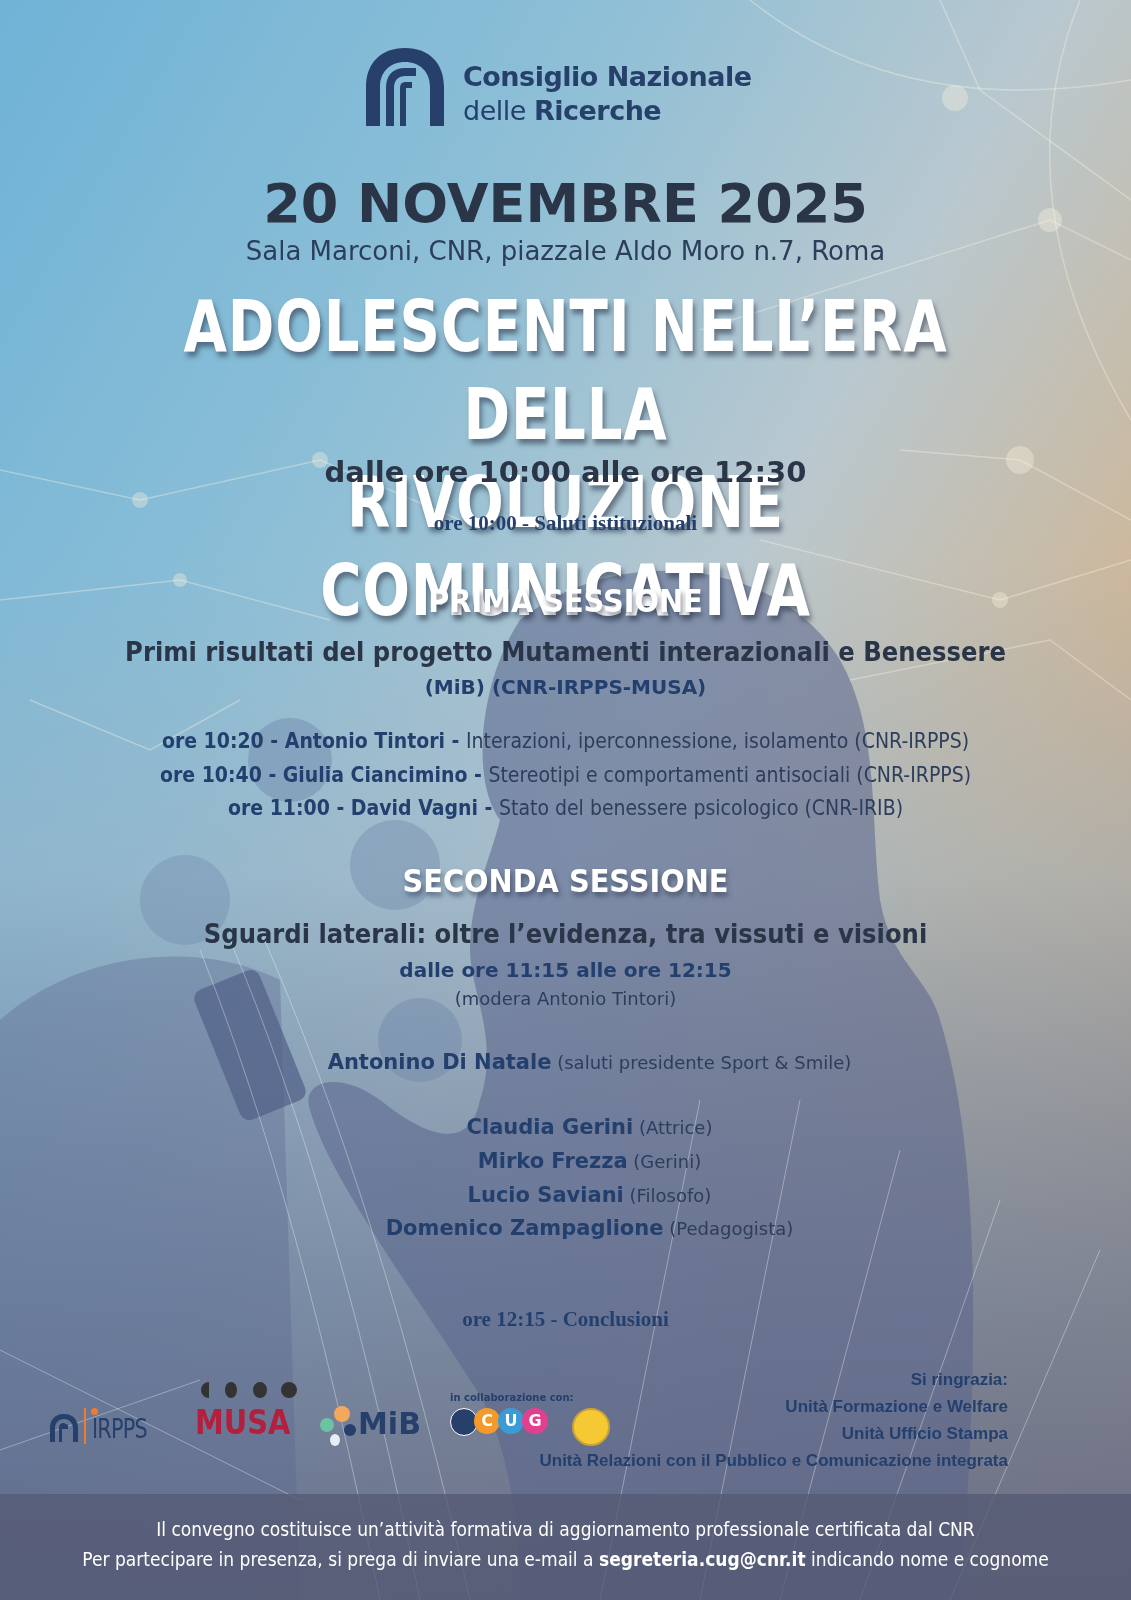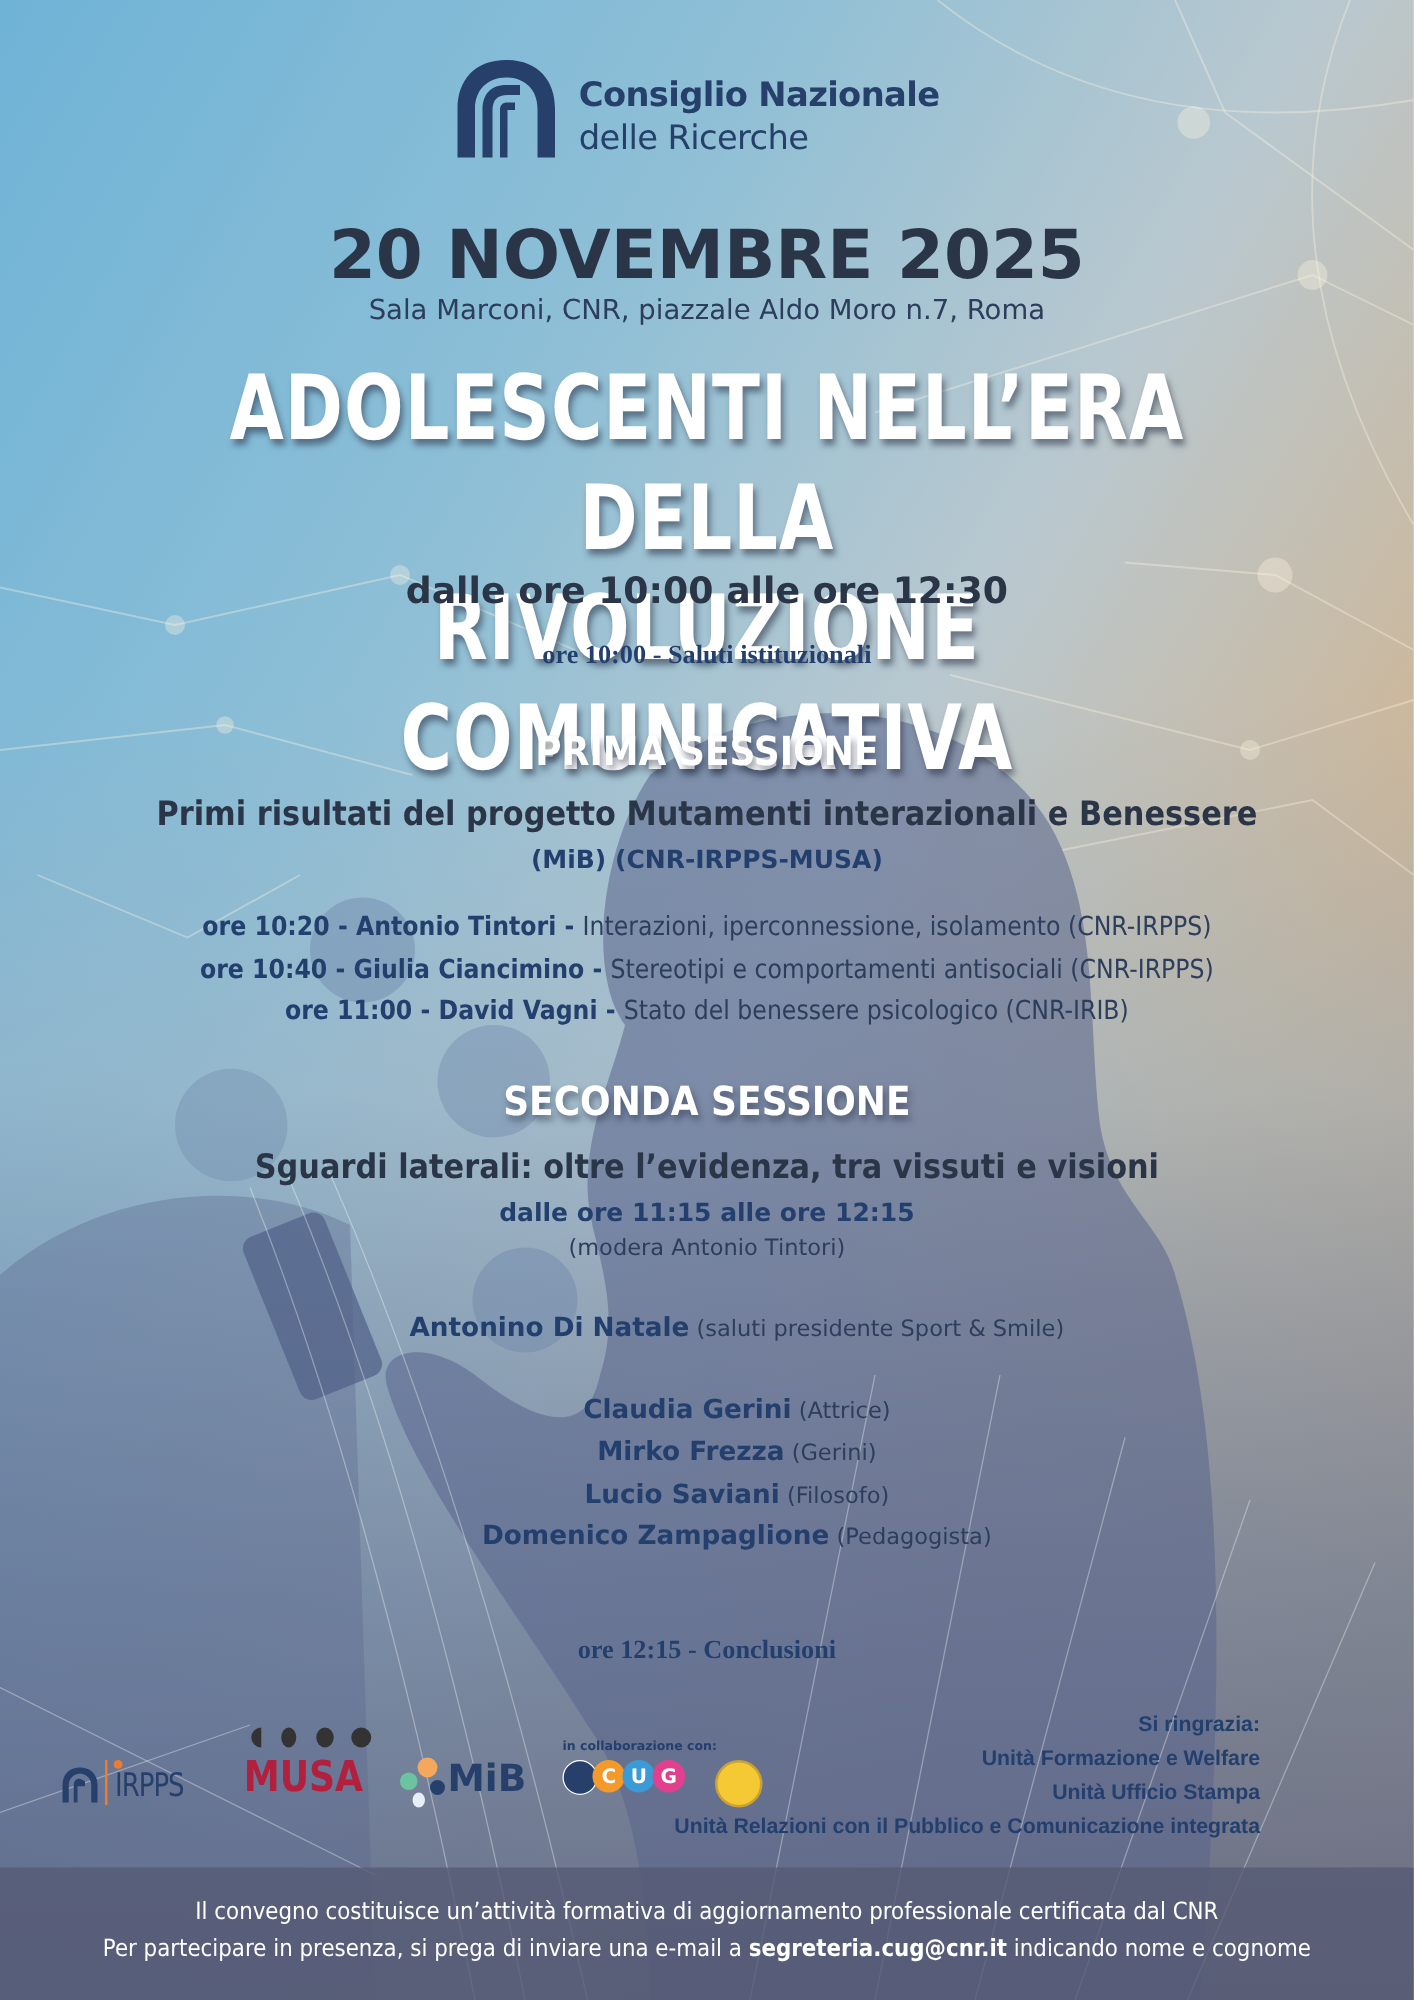--- a/index.html
+++ b/index.html
@@ -15,24 +15,24 @@
     background: linear-gradient(180deg, rgba(160,190,210,0) 0%, rgba(150,175,195,0.5) 30%, rgba(110,130,160,0.7) 70%, rgba(95,105,135,0.8) 100%);
   }
   svg.deco { position: absolute; left: 0; top: 0; }
   .layer { position: absolute; left: 0; top: 0; width: 1080px; height: 1600px; }
   .center { position: absolute; left: 0; width: 1131px; text-align: center; }
 
   .logo { position: absolute; left: 360px; top: 42px; width: 420px; height: 95px; }
   .logo-text { position: absolute; left: 103px; top: 18px; color: #26406b; font-family: "DejaVu Sans", sans-serif; }
   .logo-l1 { font-size: 27px; font-weight: bold; line-height: 34px; white-space: nowrap; letter-spacing: -0.5px; }
   .logo-l2 { font-size: 27px; line-height: 34px; white-space: nowrap; letter-spacing: -0.5px; }
-  .logo-l2 b { font-weight: normal; }
+  .logo-l2 b { font-weight: bold; }
 
   .date { top: 172px; font-size: 54px; font-weight: bold; color: #2b3548; letter-spacing: 0px; font-family: "DejaVu Sans", sans-serif; }
-  .venue { top: 236px; font-size: 22px; color: #2d3d5c; font-family: "DejaVu Sans", sans-serif; }
+  .venue { top: 236px; font-size: 26px; color: #2d3d5c; font-family: "DejaVu Sans", sans-serif; }
   .title { top: 282px; font-size: 72px; font-weight: bold; color: #ffffff; line-height: 88px; letter-spacing: 1px;
            font-family: "DejaVu Sans", sans-serif; transform: scaleX(0.78); transform-origin: center top;
            text-shadow: 3px 5px 6px rgba(40,50,70,0.55); }
   .hours { top: 455px; font-size: 29px; font-weight: bold; color: #2b3548; font-family: "DejaVu Sans", sans-serif; text-align: center; }
   .saluti { top: 511px; font-size: 21px; font-weight: bold; color: #233f6e; font-family: Liberation Serif, serif; }
 
   .sess-title { font-size: 32px; font-weight: bold; color: #ffffff; font-family: "DejaVu Sans", sans-serif;
                 text-shadow: 2px 4px 6px rgba(40,50,70,0.55); transform: scaleX(0.9); transform-origin: center top; }
   .sess-sub { font-size: 27px; font-weight: bold; color: #2b3548; font-family: "DejaVu Sans", sans-serif;
               transform: scaleX(0.9); transform-origin: center top; }

